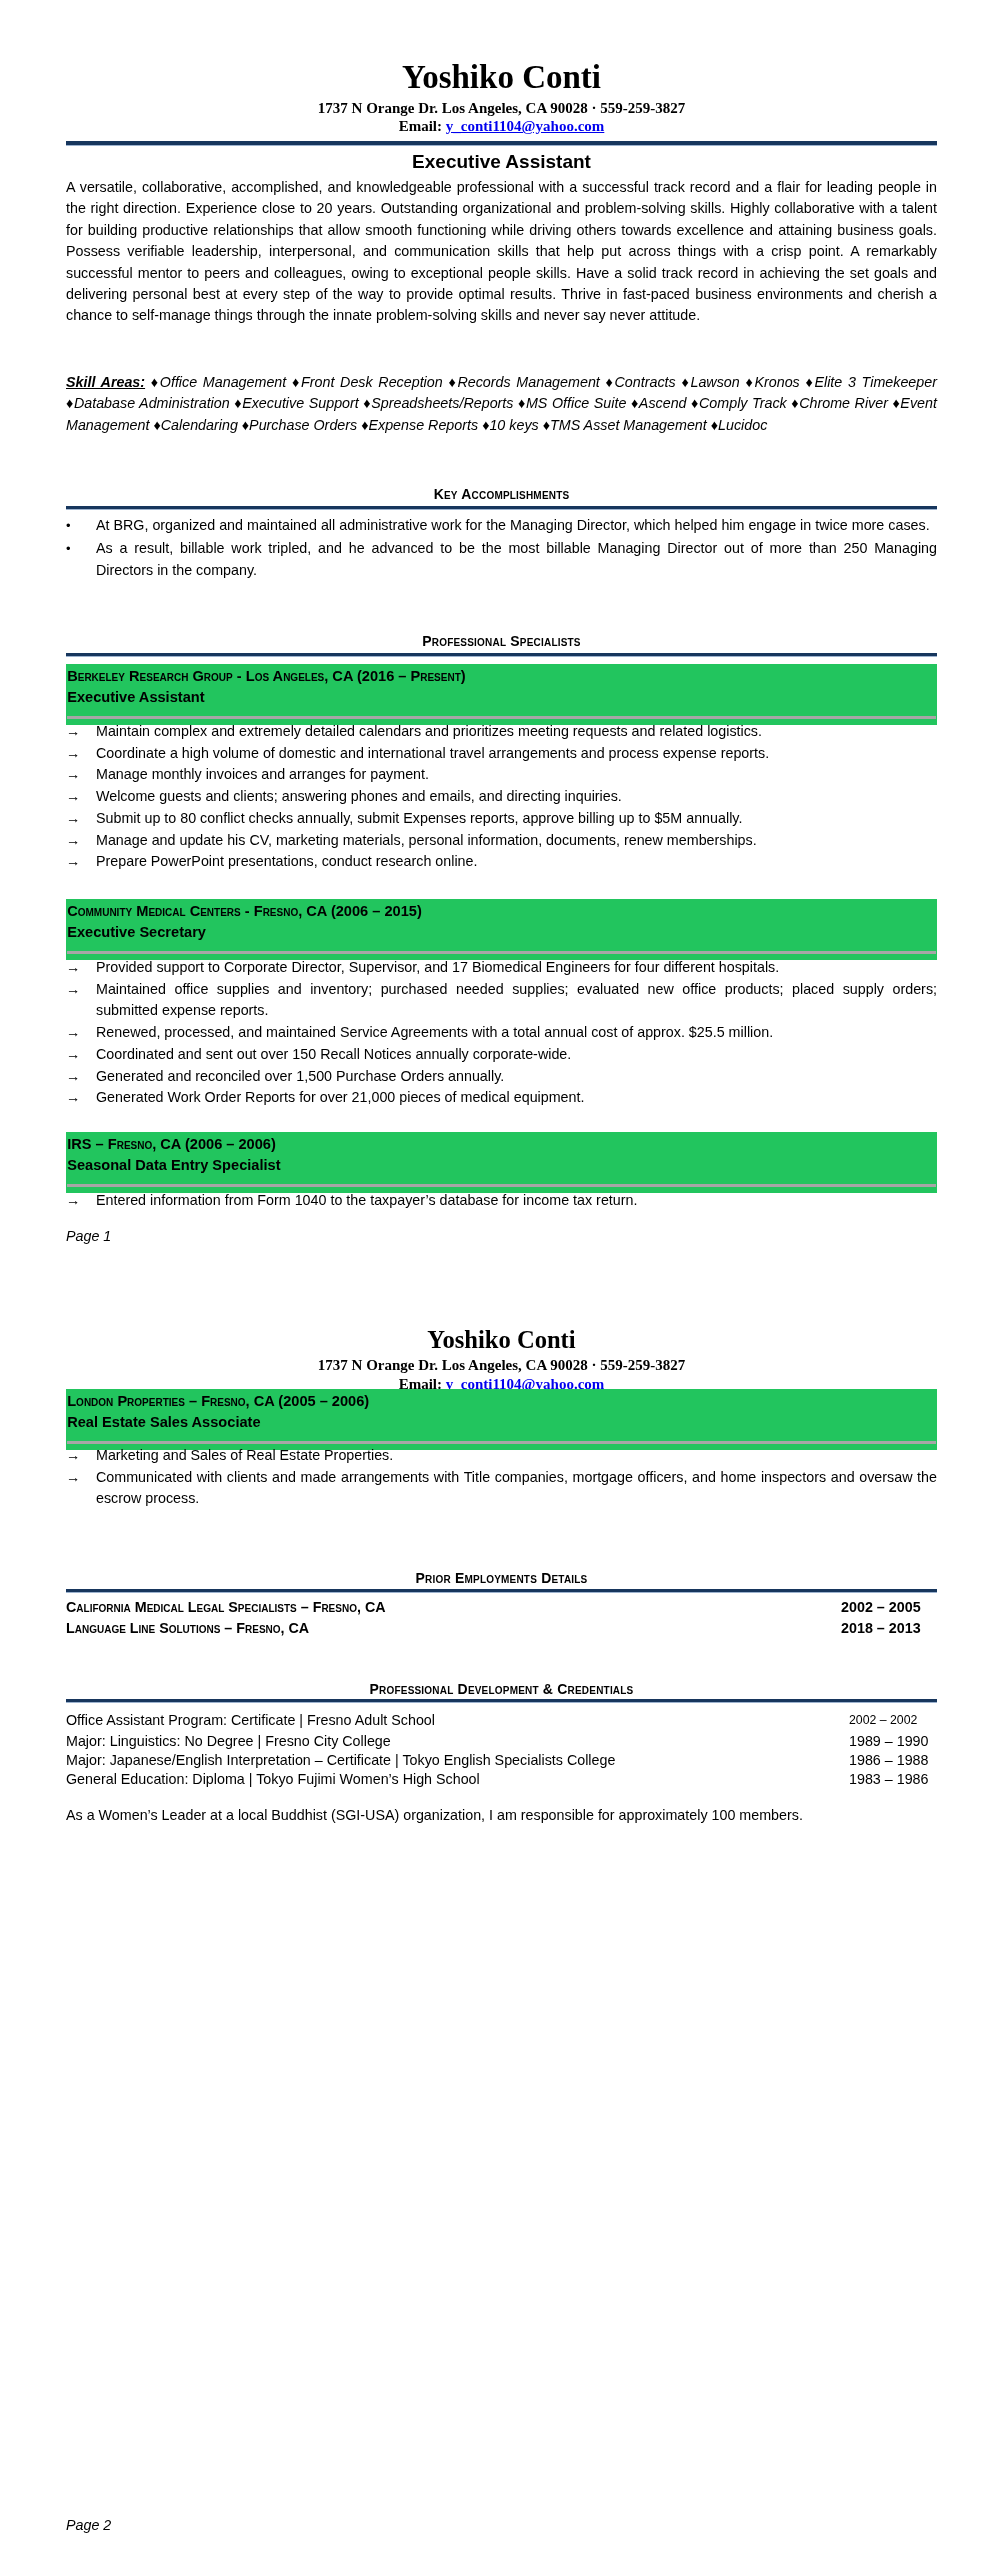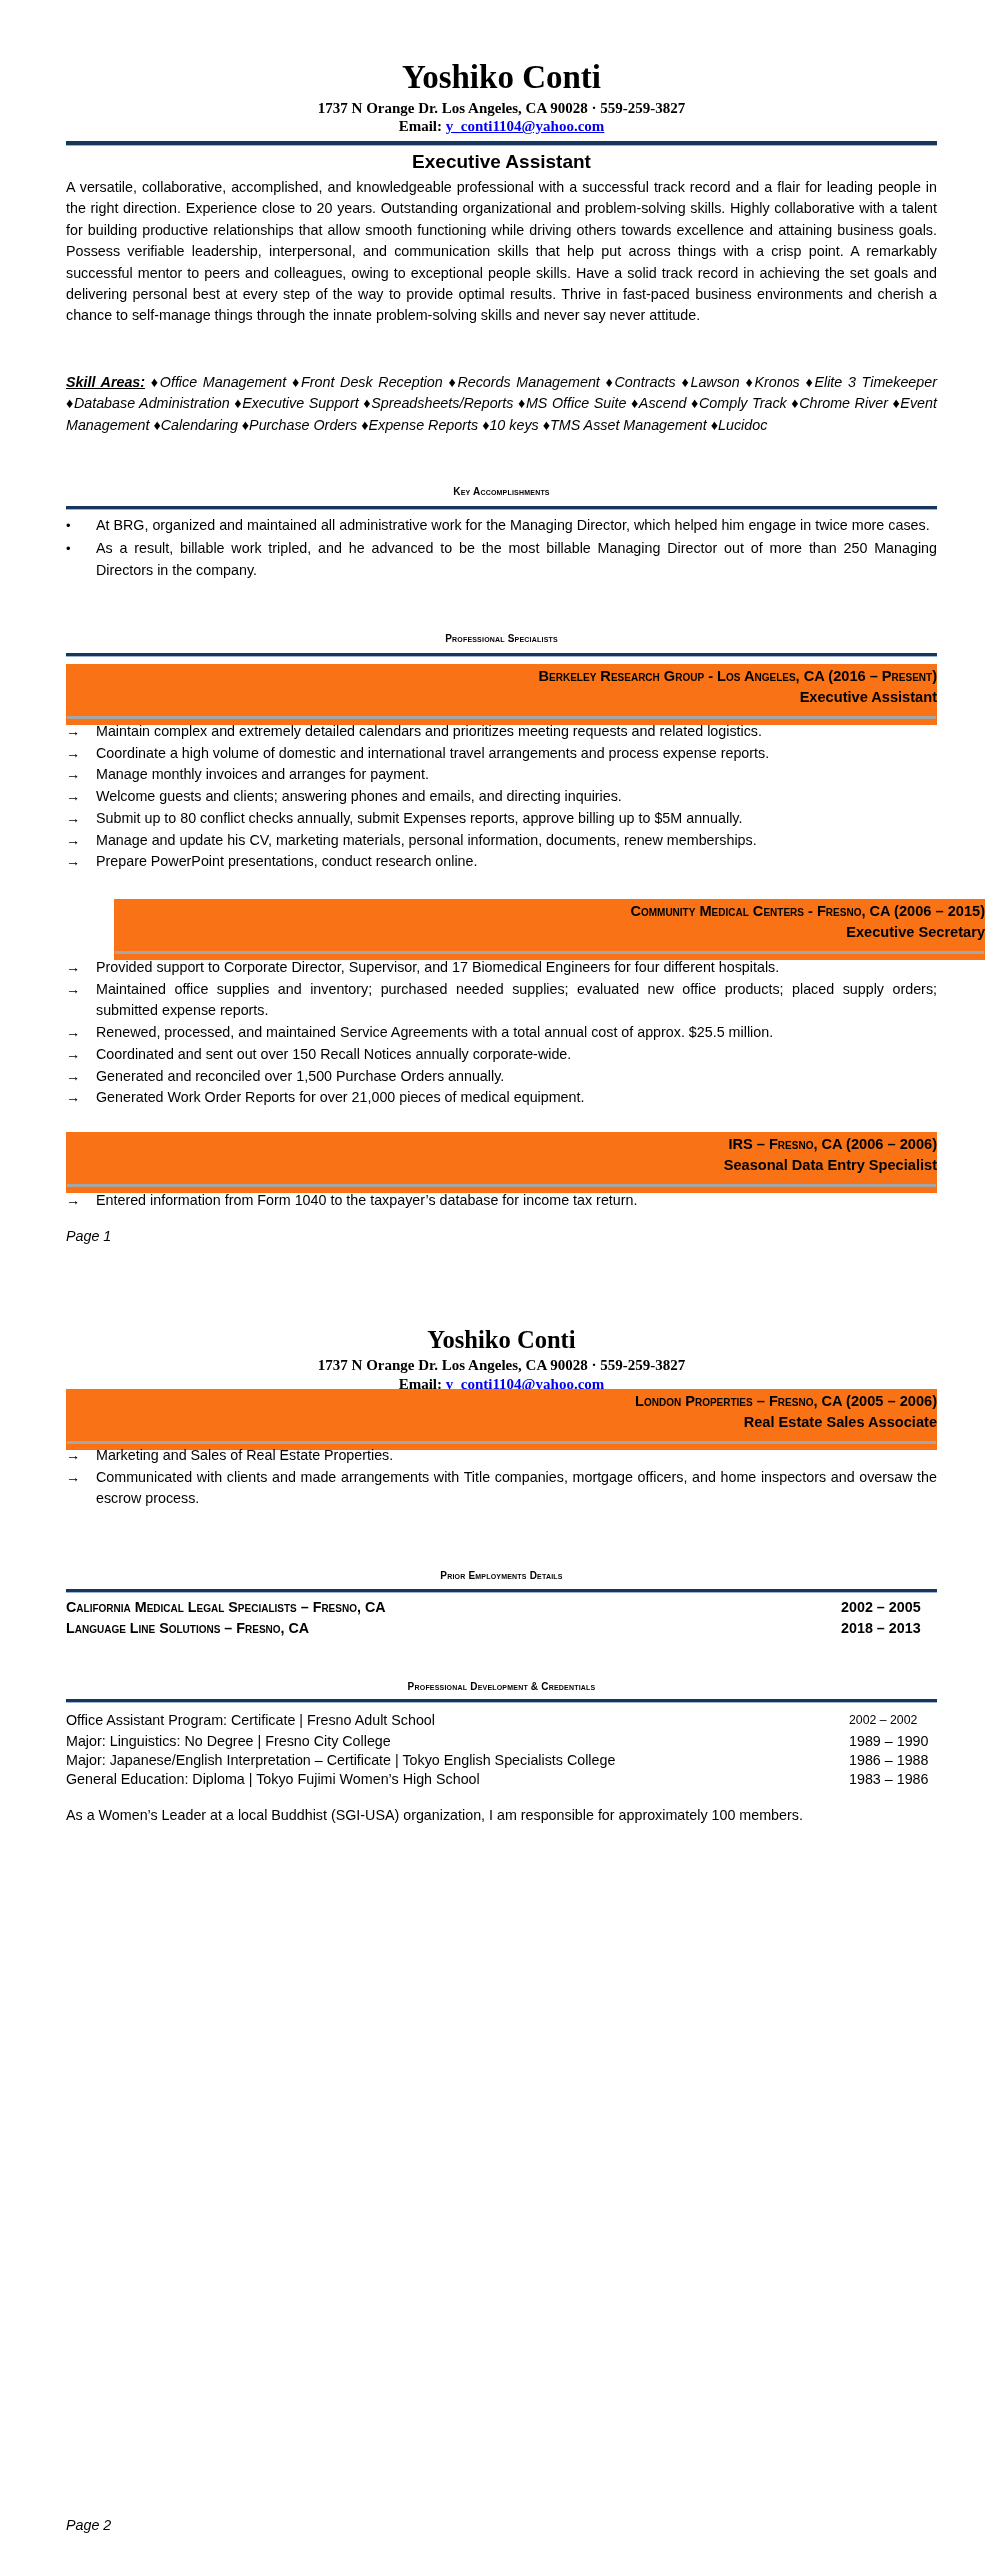--- a/index.html
+++ b/index.html
@@ -13,28 +13,28 @@
 
   .rule-blue { height: 3.5px; background: #17365d; border-bottom: 0.6px solid #9db3cf; }
   .rule-blue-thin { height: 2.9px; background: #17365d; border-bottom: 0.6px solid #9db3cf; }
 
   .title-center { font-family: "Liberation Sans", sans-serif; font-weight: bold; font-size: 19px; text-align: center; }
   .para { font-family: "Liberation Sans", sans-serif; font-size: 14.3px; line-height: 21.4px; text-align: justify; }
 
   .skills { font-family: "Liberation Sans", sans-serif; font-size: 14.3px; line-height: 21.4px; text-align: justify; font-style: italic; }
   .skills .label { font-weight: bold; text-decoration: underline; text-decoration-thickness: 1.2px; }
 
-  .section-head { font-family: "Liberation Sans", sans-serif; font-weight: bold; font-size: 10px; text-align: center; font-variant: small-caps; letter-spacing: 0.2px; }
+  .section-head { font-family: "Liberation Sans", sans-serif; font-weight: bold; font-size: 14px; text-align: center; font-variant: small-caps; letter-spacing: 0.2px; }
 
   .bul { font-family: "Liberation Sans", sans-serif; font-size: 14.3px; line-height: 21.7px; display: flex; }
   .bul .mk { width: 30px; flex: 0 0 30px; }
   .bul .tx { flex: 1; text-align: justify; }
   .bul .mk-dot { font-size: 13px; }
 
-  .job-box { background: #f97316; padding: 2.3px 0 0 0; text-align: right; }
+  .job-box { background: #22c55e; padding: 2.3px 0 0 0; }
   .job-box .co { font-family: "Liberation Sans", sans-serif; font-weight: bold; font-size: 14.6px; font-variant: small-caps; padding-left: 1.2px; line-height: 21px; }
   .job-box .role { font-family: "Liberation Sans", sans-serif; font-weight: bold; font-size: 14.6px; padding-left: 1.2px; line-height: 21px; }
   .job-box .gbar { margin: 8.2px 1.2px 5.9px 1.2px; height: 2.9px; background: #a6a6a6; }
 
   .page-no { font-family: "Liberation Sans", sans-serif; font-style: italic; font-size: 14.3px; }
 
   .prior-row { display: flex; justify-content: space-between; font-family: "Liberation Sans", sans-serif; font-weight: bold; font-size: 14.3px; line-height: 21px; }
   .prior-row .pn { font-variant: small-caps; }
   .prior-row .py { padding-right: 16.4px; }
 
@@ -110,21 +110,21 @@
   <div class="bul">
       <span class="mk">→</span>
       <span class="tx">Manage and update his CV, marketing materials, personal information, documents, renew memberships.</span>
     </div>
   <div class="bul">
       <span class="mk">→</span>
       <span class="tx">Prepare PowerPoint presentations, conduct research online.</span>
     </div>
 </div>
 
-<div class="abs job-box" style="top:899px;margin-left:48px;">
+<div class="abs job-box" style="top:899px;">
   <div class="co">Community Medical Centers - Fresno, CA (2006 – 2015)</div>
   <div class="role">Executive Secretary</div>
   <div class="gbar"></div>
 </div>
 <div class="abs" style="top:957px;">
   <div class="bul">
       <span class="mk">→</span>
       <span class="tx">Provided support to Corporate Director, Supervisor, and 17 Biomedical Engineers for four different hospitals.</span>
     </div>
   <div class="bul">

